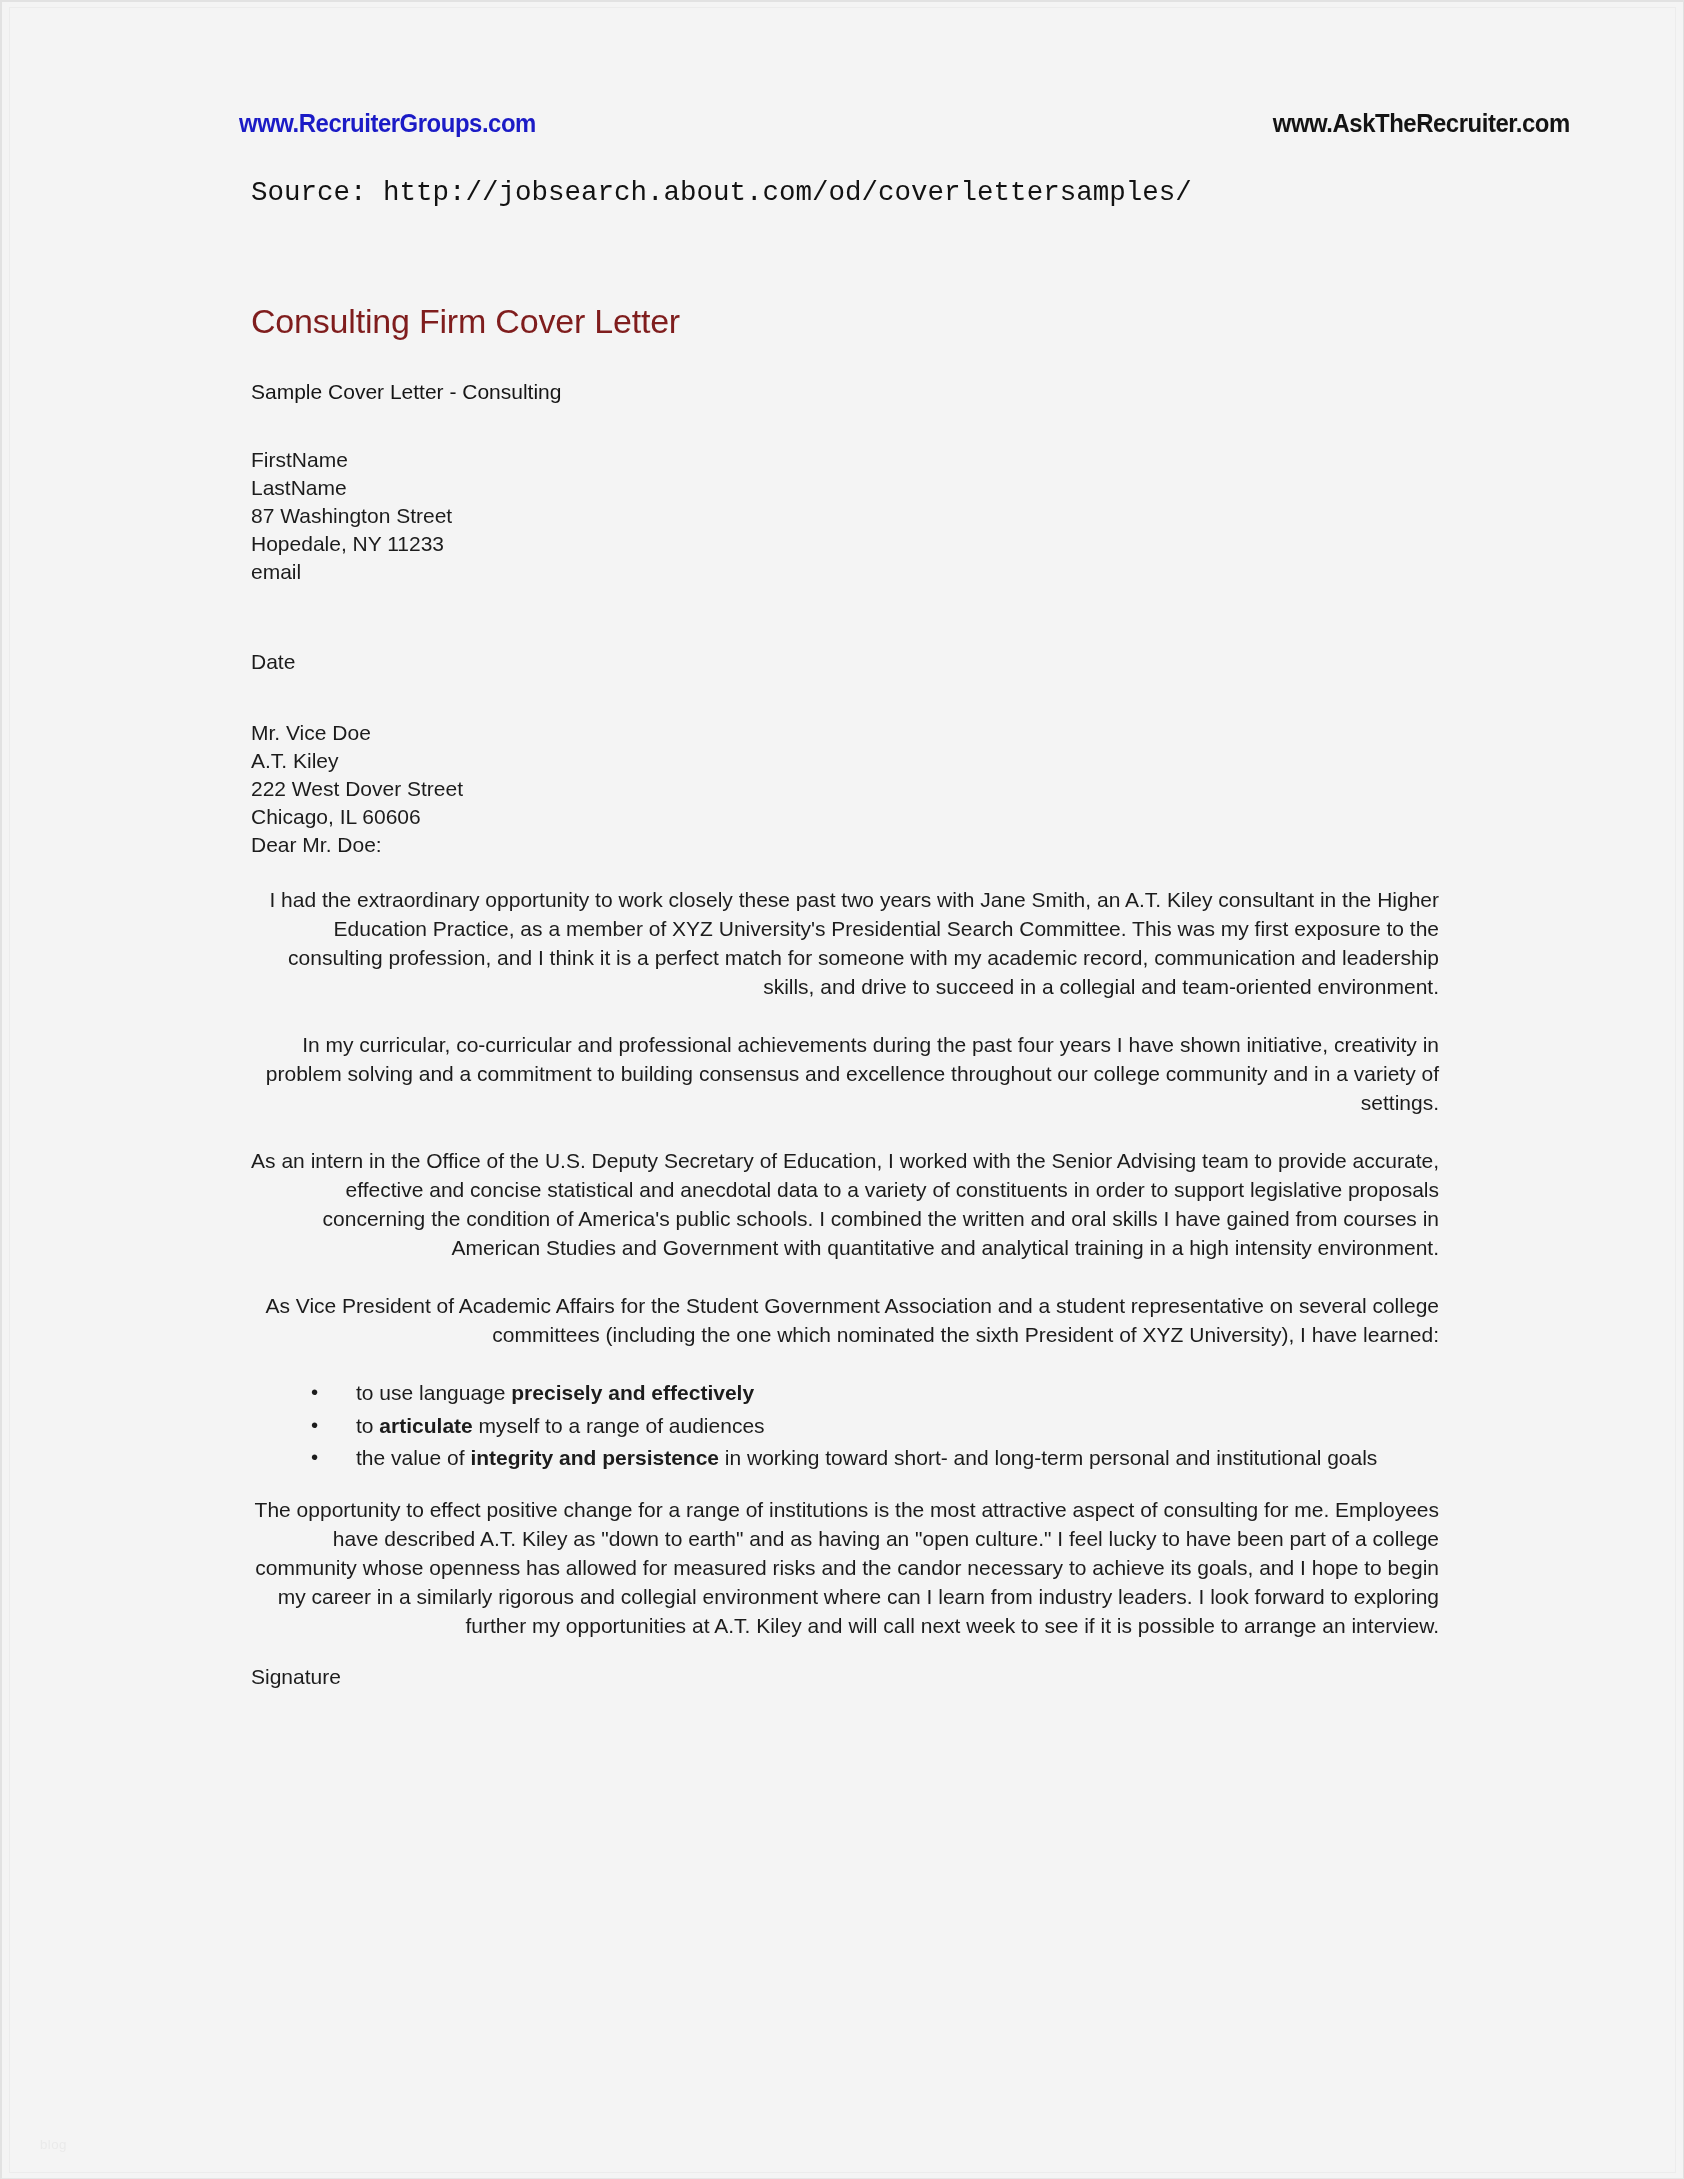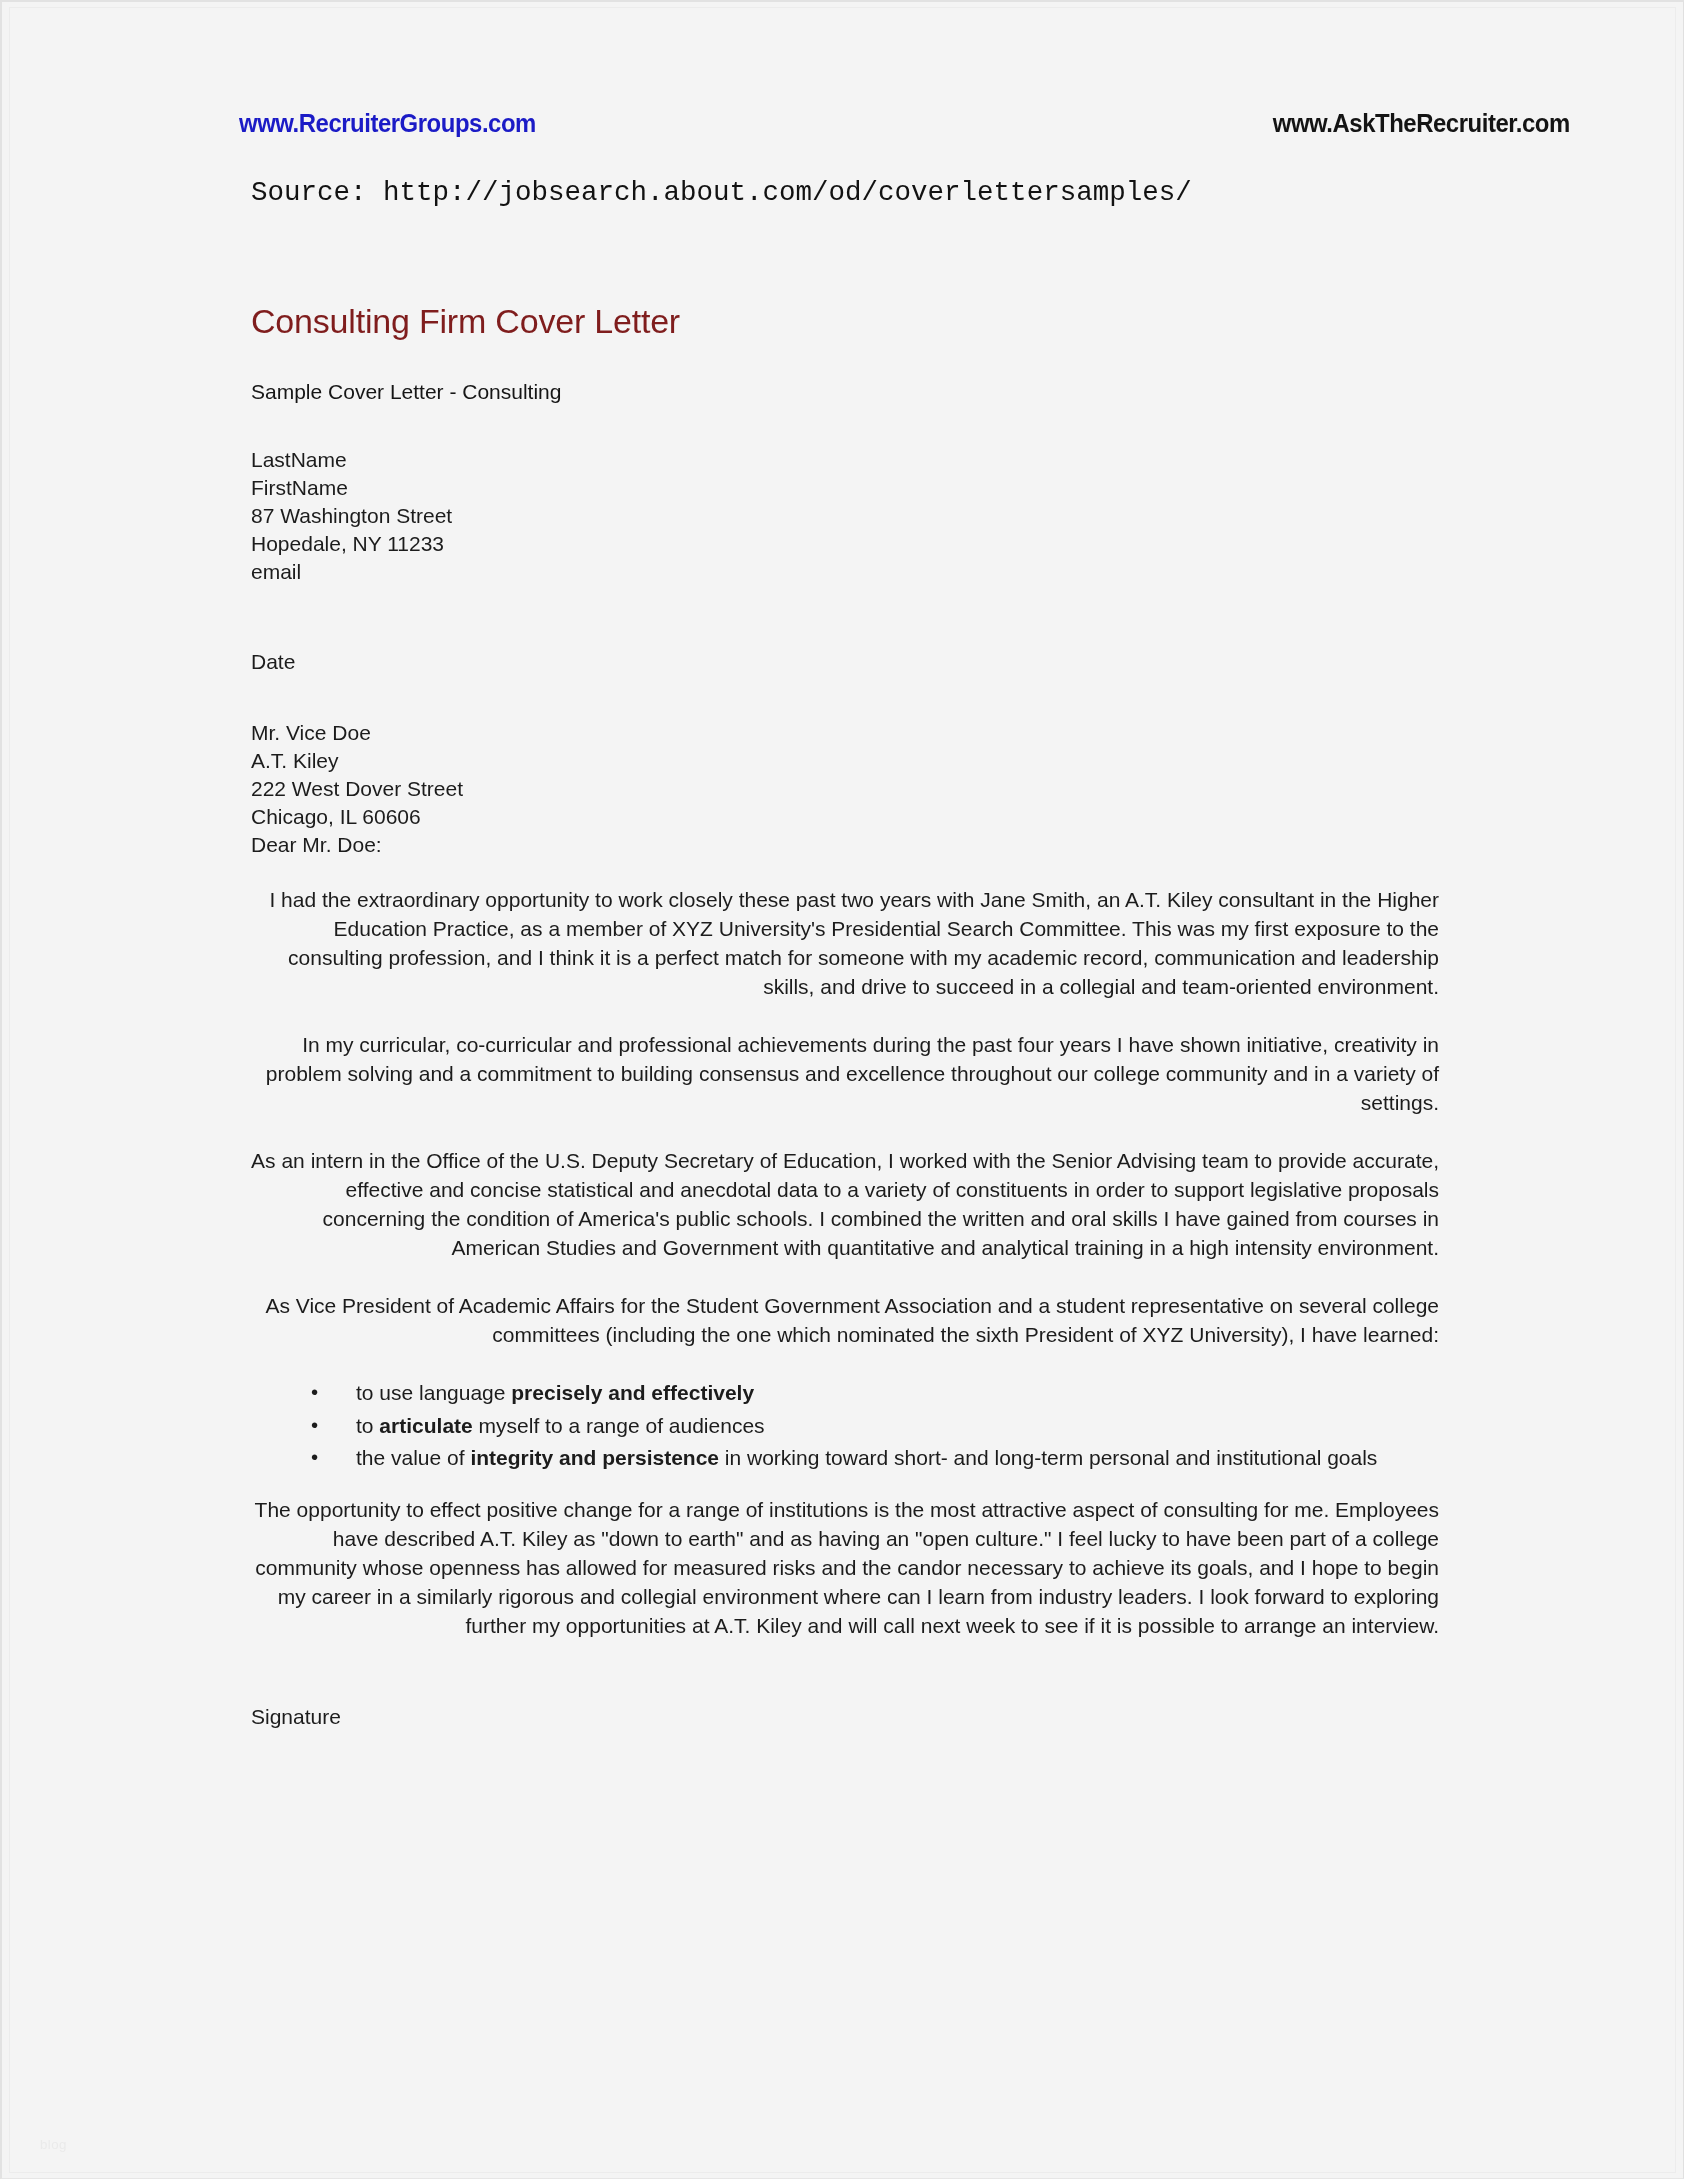--- a/index.html
+++ b/index.html
@@ -139,21 +139,21 @@
     font-size: 20.4px;
     line-height: 29px;
     color: #1c1c1c;
   }
   b, strong { font-weight: bold; }
 
   .signature {
     font-size: 21px;
     line-height: 28px;
     color: #1c1c1c;
-    margin-top: 63px;
+    margin-top: 23px;
   }
 
   
   .watermark {
     position: absolute;
     left: 30px;
     bottom: 19.5px;
     font-size: 13.3px;
     color: #eaeaea;
     font-family: "Liberation Sans", sans-serif;
@@ -174,22 +174,22 @@
 
     <div class="source">Source: http://jobsearch.about.com/od/coverlettersamples/</div>
 
     <div class="letter">
 
       <h1 class="doc-title">Consulting Firm Cover Letter</h1>
 
       <div class="doc-subtitle">Sample Cover Letter - Consulting</div>
 
       <div class="addr-block">
+        <span class="addr-line">FirstName</span>
         <span class="addr-line">LastName</span>
-        <span class="addr-line">FirstName</span>
         <span class="addr-line">87 Washington Street</span>
         <span class="addr-line">Hopedale, NY 11233</span>
         <span class="addr-line">email</span>
       </div>
 
       <div class="spacer-lg"></div>
 
       <div class="date-line">Date</div>
 
       <div class="spacer-md"></div>

